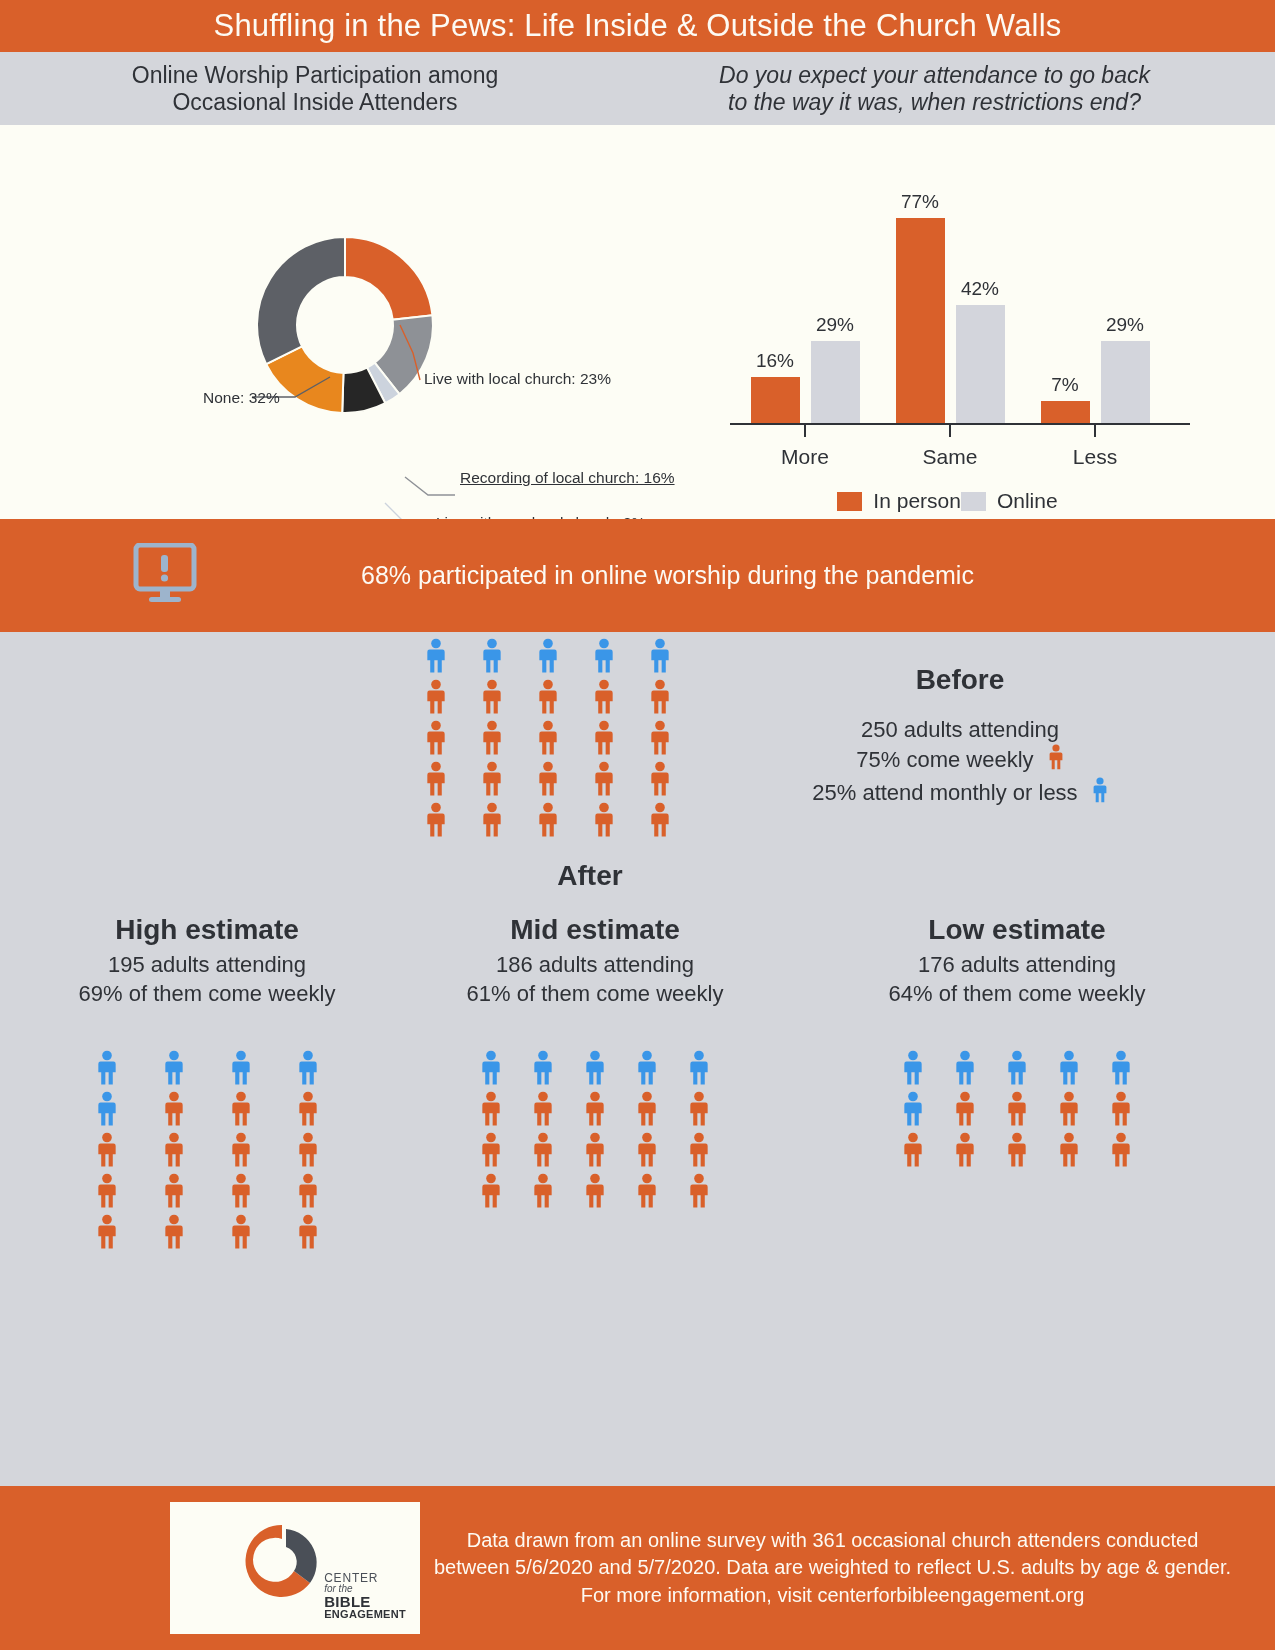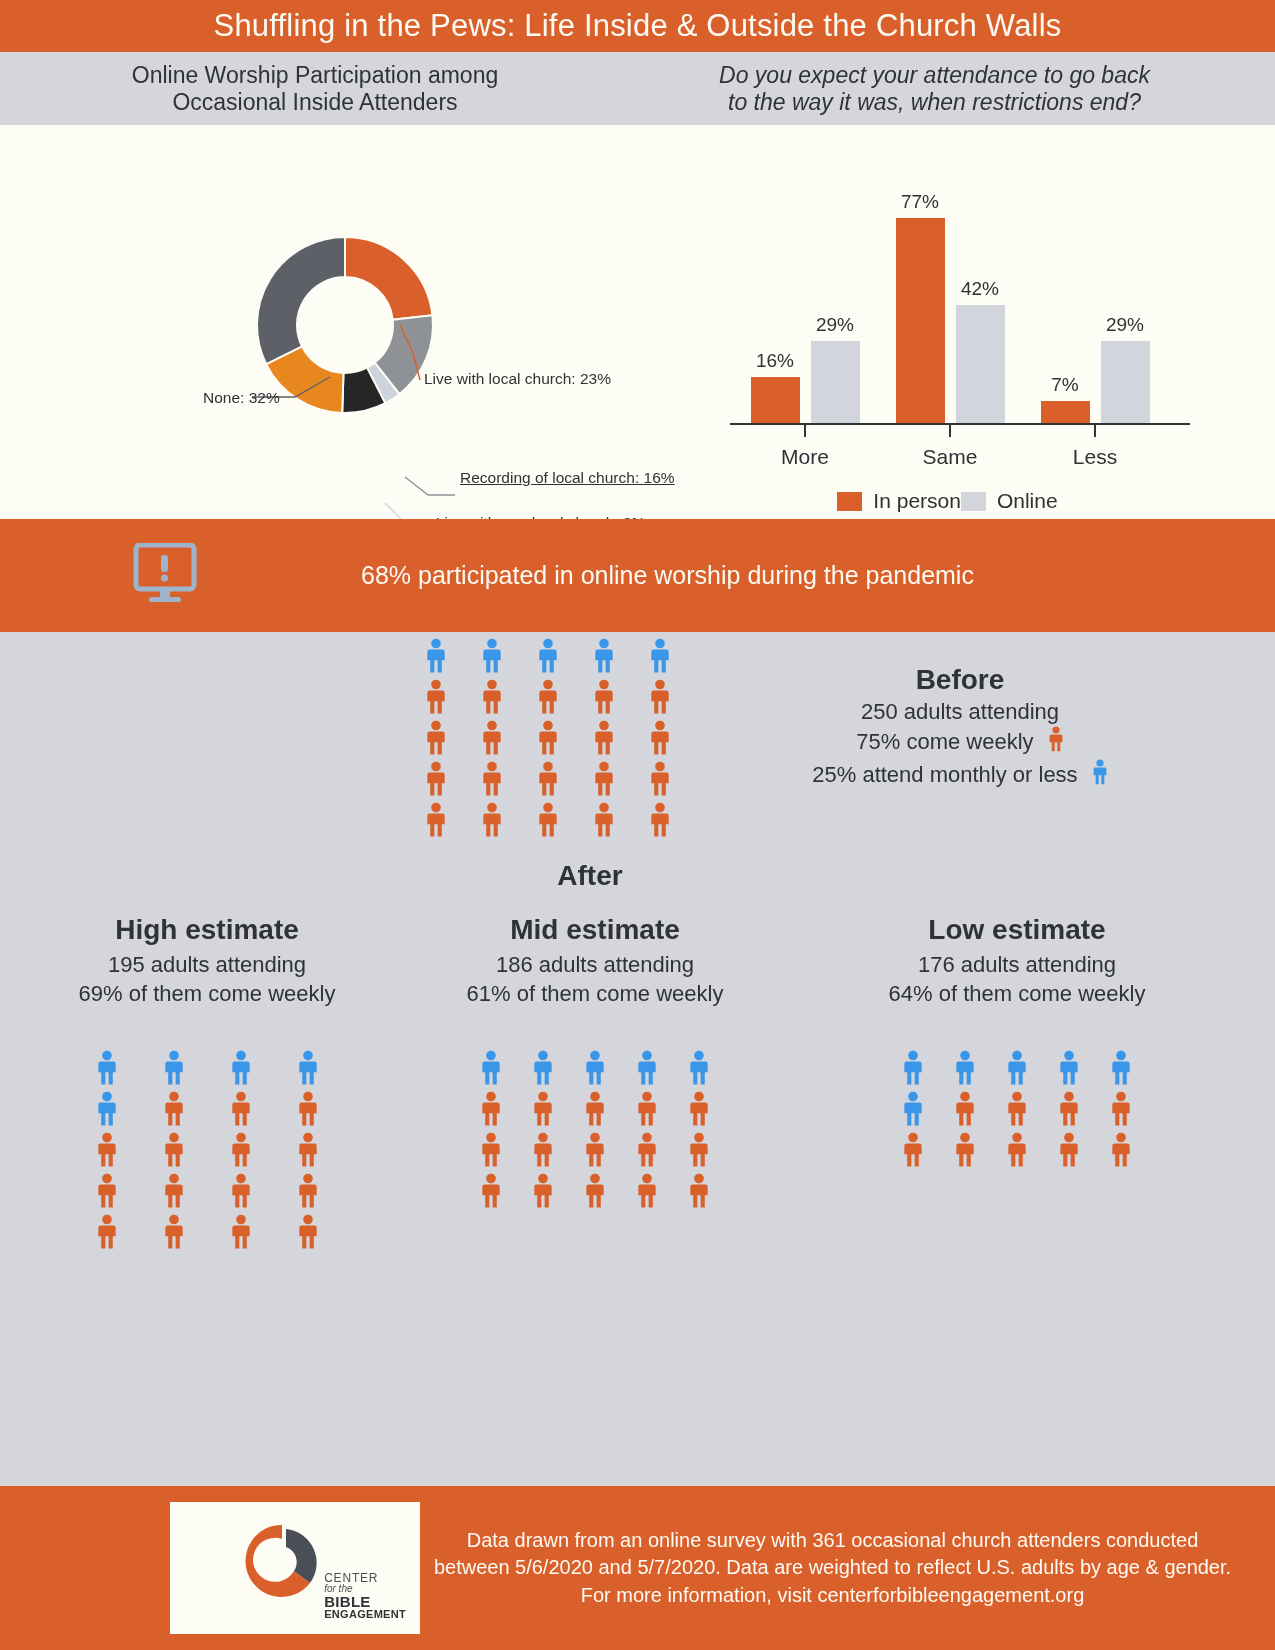--- a/index.html
+++ b/index.html
@@ -109,21 +109,21 @@
   
   .picto-section { position: relative; height: 792px; background: #d4d6db; }
 
   .before-grid { position: absolute; left: 425px; top: 6px; display: flex; gap: 34px; }
   .col { display: flex; flex-direction: column; gap: 5px; }
 
   .before-text {
     position: absolute; left: 760px; top: 32px; width: 400px;
     text-align: center; color: #2f3237;
   }
-  .before-text .hd { font-size: 28px; font-weight: bold; margin-bottom: 2px; }
+  .before-text .hd { font-size: 28px; font-weight: bold; margin-bottom: 20px; }
   .before-text .ln { font-size: 22px; line-height: 1.28; white-space: nowrap; }
   .inline-fig { display: inline-block; vertical-align: -3px; margin-left: 8px; }
 
   .after-hd {
     position: absolute; top: 228px; left: 0; width: 1180px;
     text-align: center; font-size: 28px; font-weight: bold; color: #2f3237;
   }
 
   .est { position: absolute; top: 282px; text-align: center; color: #2f3237; }
   .est .hd { font-size: 28px; font-weight: bold; margin-bottom: 5px; }

